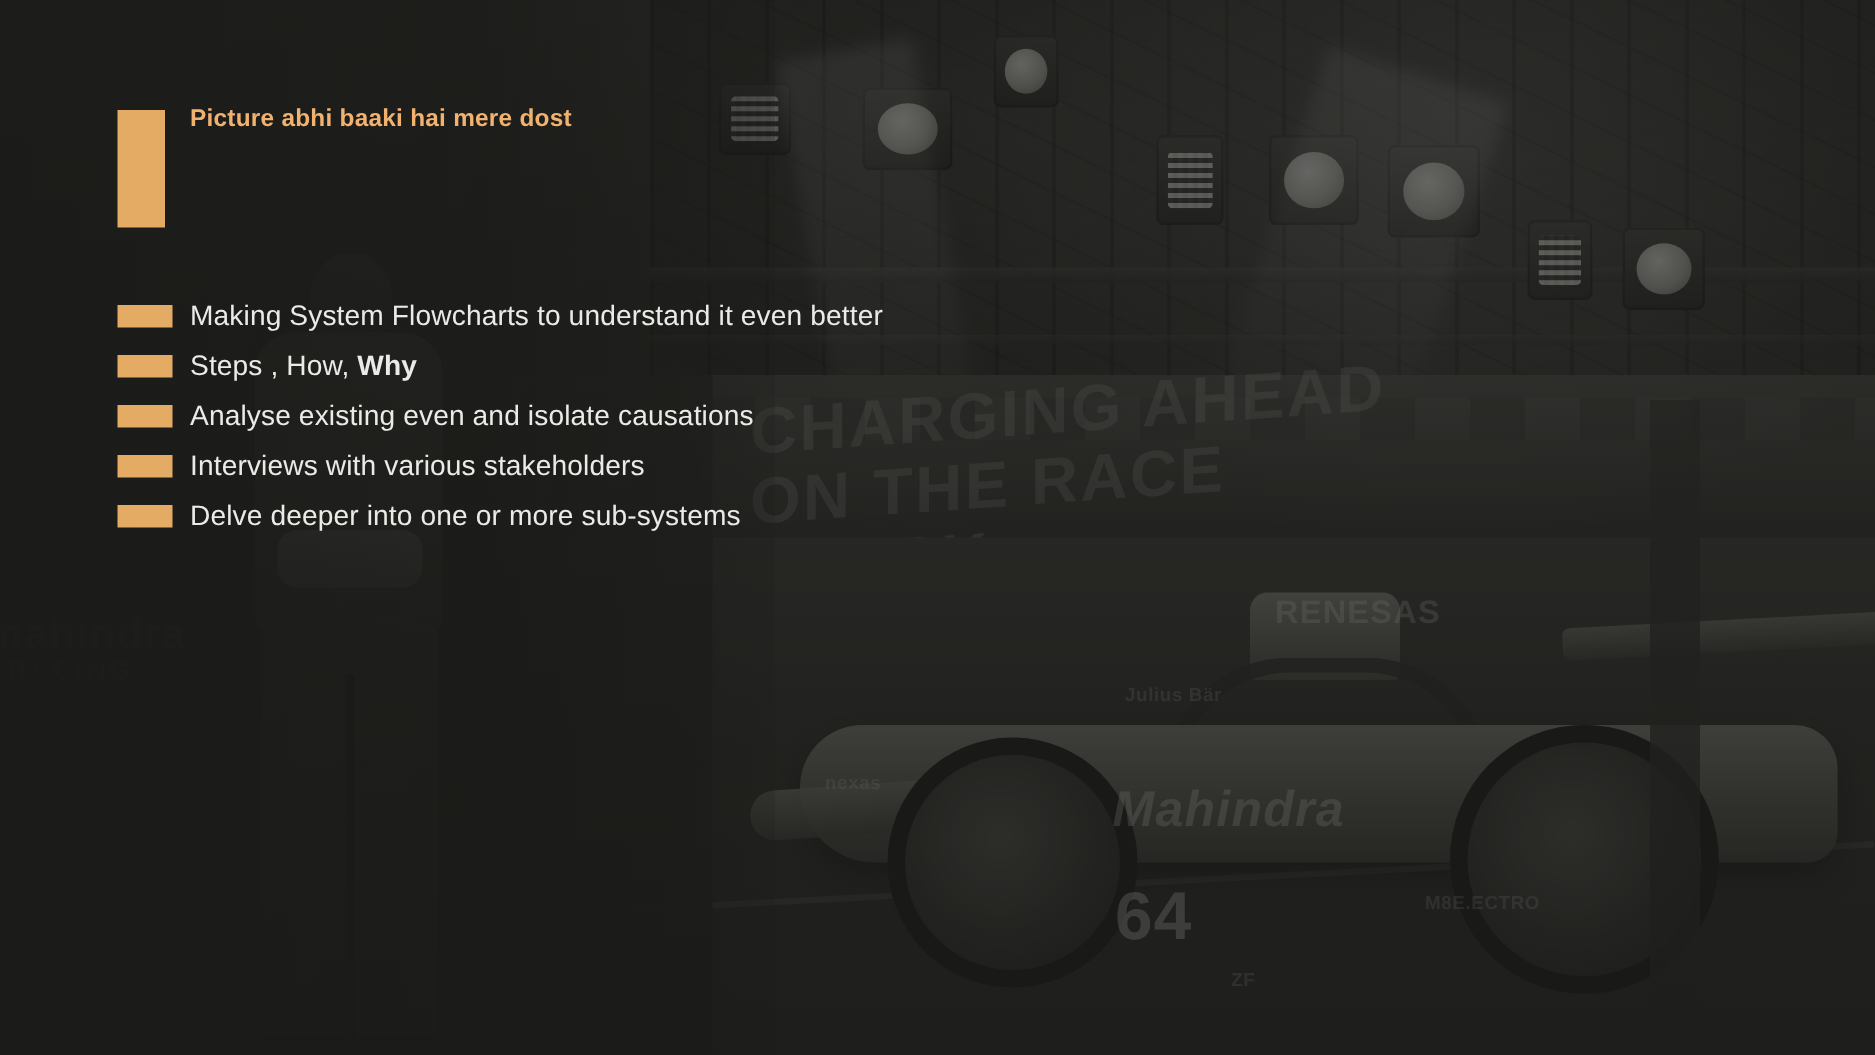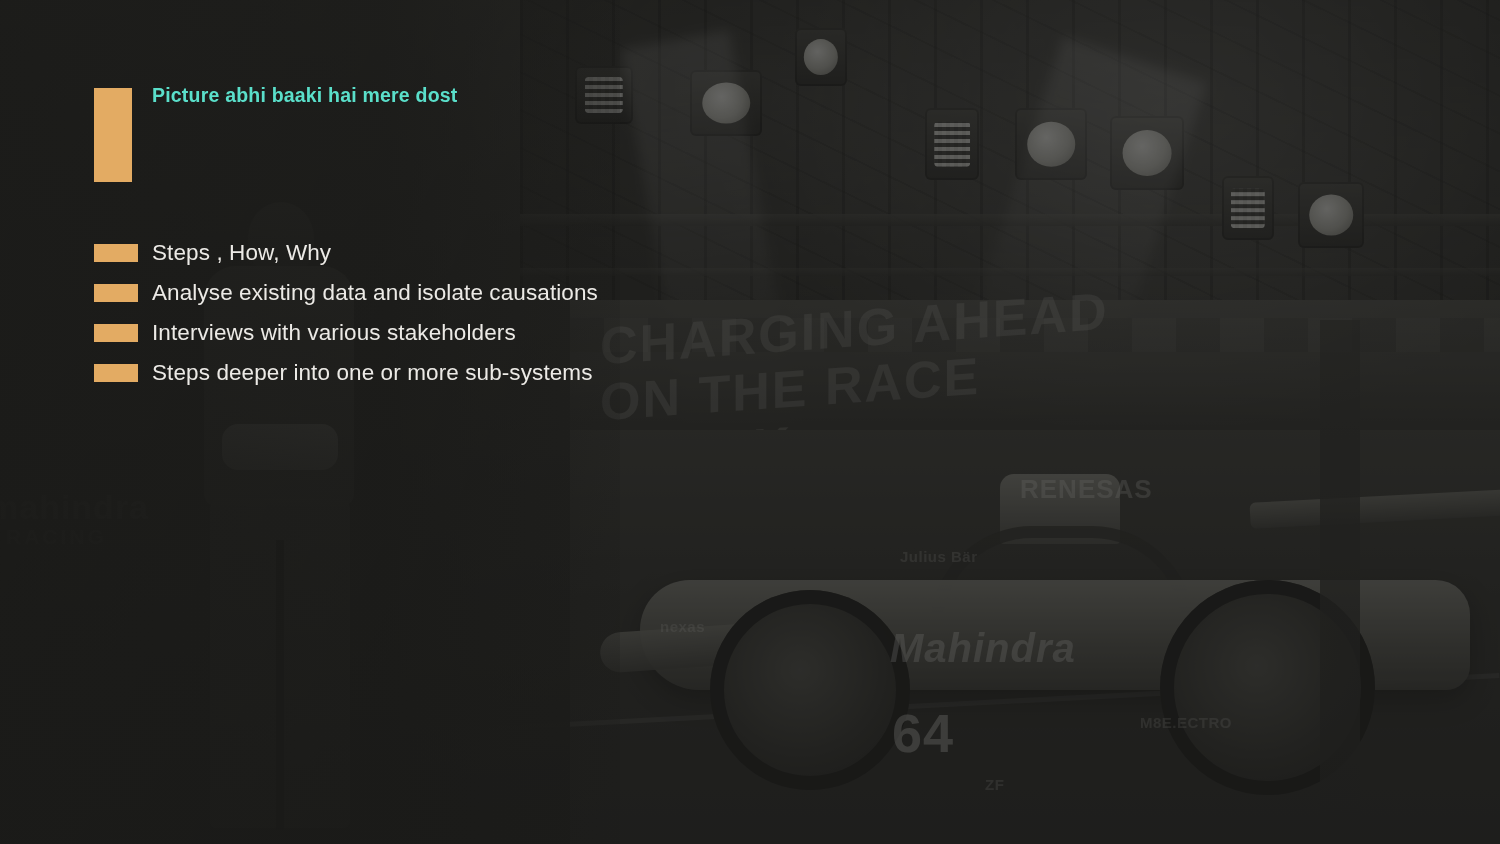--- a/index.html
+++ b/index.html
@@ -306,21 +306,21 @@
     width: 38px;
     height: 94px;
     background: #e3ab63;
     flex: 0 0 auto;
   }
   .title-texts {
     margin-left: 20px;
     margin-top: -4px;
   }
   .kicker {
-    color: #5eead4;
+    color: #fdba74;
     font-size: 19.5px;
     letter-spacing: .2px;
     font-weight: bold;
     opacity: .95;
   }
   .title {
     color: #f4f3f0;
     font-size: 74px;
     line-height: .92;
     font-weight: bold;
@@ -346,21 +346,21 @@
     background: #e3ab63;
     flex: 0 0 auto;
     margin-right: 14px;
   }
   .bullet .text {
     color: #eceae6;
     font-size: 22.5px;
     letter-spacing: .1px;
     white-space: nowrap;
   }
-  .bullet .text b { font-weight: normal; }
+  .bullet .text b { font-weight: bold; }
 </style>
 </head>
 <body>
 
 <div class="slide">
 
   <div class="bg">
 
     <div class="truss"></div>
     <div class="truss-bar b1"></div>
@@ -447,37 +447,41 @@
 
     <div class="title-block">
       <div class="accent-bar"></div>
       <div class="title-texts">
         <div class="kicker">Picture abhi baaki hai mere dost</div>
       </div>
     </div>
 
     <div class="bullets">
 
+      <div class="bullet">
+        <span class="marker"></span>
+        <span class="text">Making System Flowcharts to understand it even better</span>
+      </div>
 
       <div class="bullet">
         <span class="marker"></span>
         <span class="text"><span>Steps , How, </span><b>Why</b></span>
       </div>
 
       <div class="bullet">
         <span class="marker"></span>
-        <span class="text">Analyse existing data and isolate causations</span>
+        <span class="text">Analyse existing even and isolate causations</span>
       </div>
 
       <div class="bullet">
         <span class="marker"></span>
         <span class="text">Interviews with various stakeholders</span>
       </div>
 
       <div class="bullet">
         <span class="marker"></span>
-        <span class="text">Steps deeper into one or more sub-systems</span>
+        <span class="text">Delve deeper into one or more sub-systems</span>
       </div>
 
 
     </div>
   </div>
 </div>
 
 </body></html>

